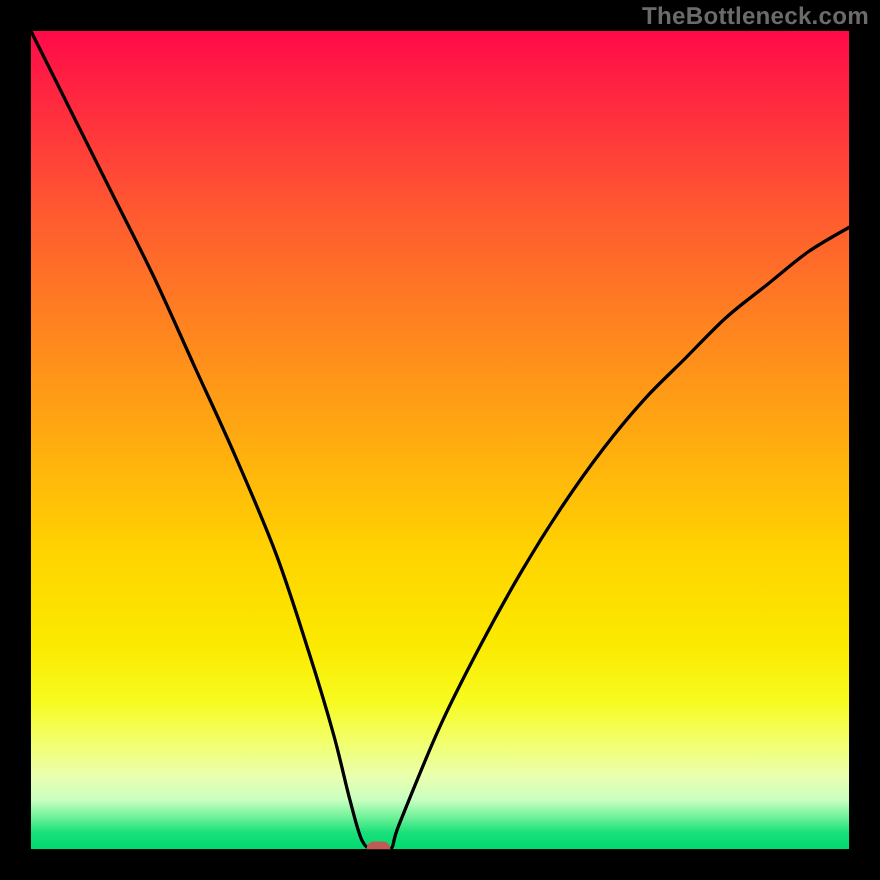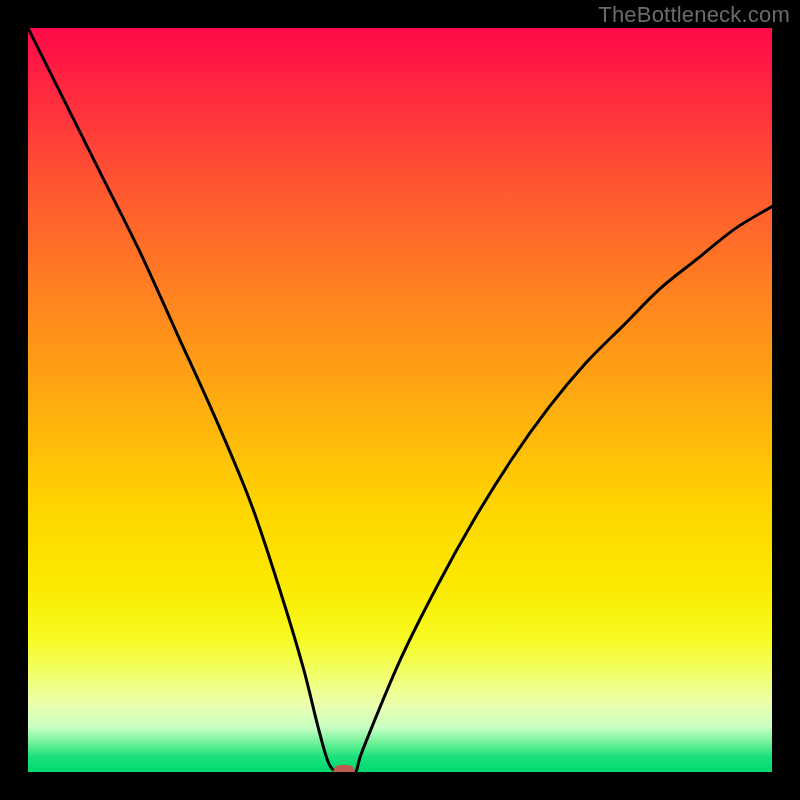--- a/index.html
+++ b/index.html
@@ -45,21 +45,21 @@
       #19e07a 98%,
       #00d96e 100%
     );
   }
   .watermark {
     position: absolute;
     top: 2px;
     right: 10px;
     color: #6b6b6b;
     font-size: 22px;
-    font-weight: 400;
+    font-weight: 700;
     letter-spacing: 0.2px;
   }
   svg.curve {
     position: absolute;
     left: 0; top: 0;
     width: 744px;
     height: 744px;
   }
   .marker {
     position: absolute;

